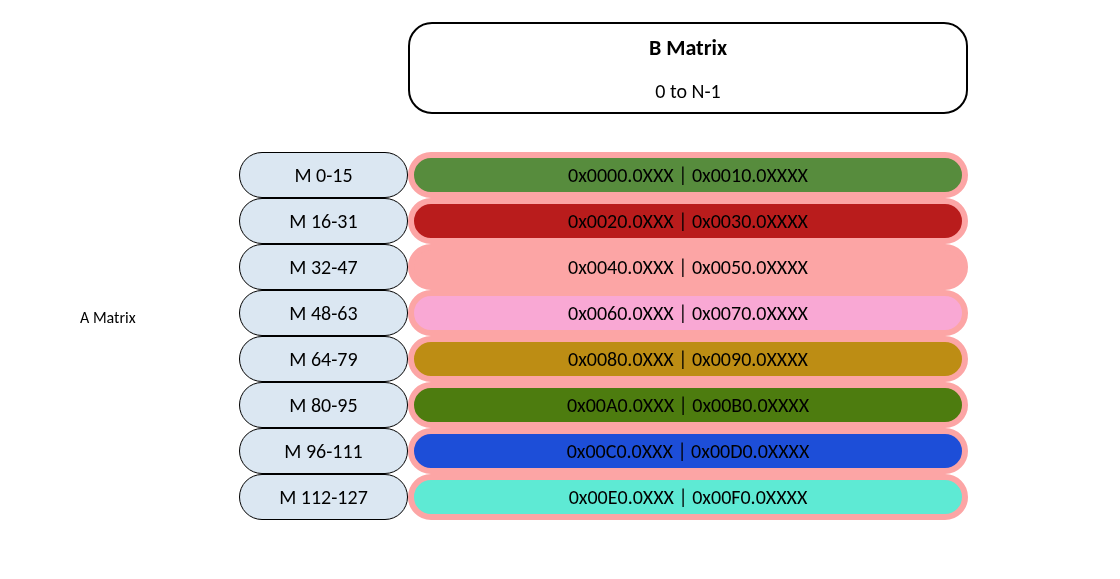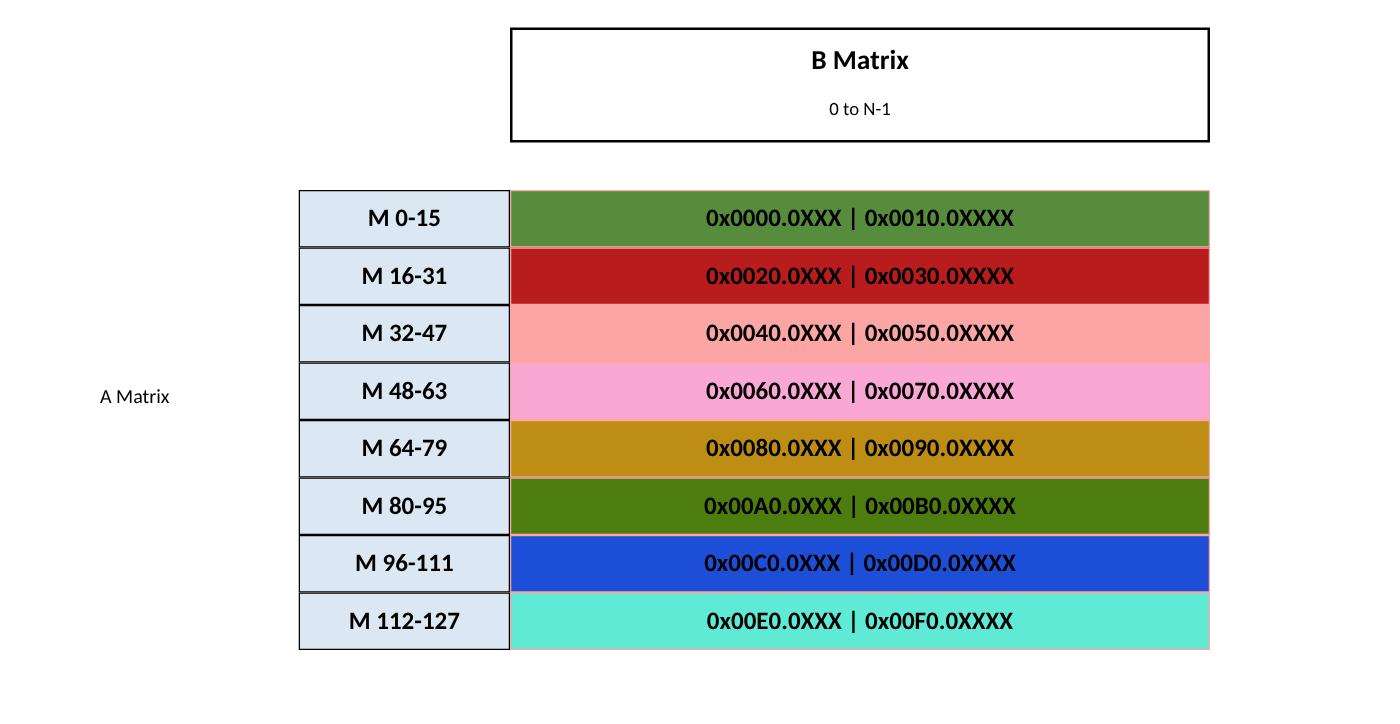--- a/index.html
+++ b/index.html
@@ -1,15 +1,15 @@
 <!DOCTYPE html>
 <html><head>
 <meta charset="utf-8">
 <style>
-  * { box-sizing: border-box; }
+  * { box-sizing: border-box; border-radius: 24px; }
   body {
     margin: 0;
     padding: 0;
     width: 1120px;
     height: 579px;
     font-family: Calibri, "Segoe UI", Arial, sans-serif;
     background: #ffffff;
     position: relative;
   }
   .b-matrix-box {
@@ -20,52 +20,51 @@
     height: 92px;
     border: 2px solid #000;
     text-align: center;
   }
   .b-matrix-title {
     font-size: 22px;
     font-weight: 700;
     margin-top: 10px;
   }
   .b-matrix-sub {
-    font-size: 15px;
+    font-size: 20px;
     margin-top: 18px;
   }
   .a-matrix-label {
     position: absolute;
     left: 80px;
     top: 308px;
     font-size: 16px;
   }
   .table {
     position: absolute;
     left: 239px;
     top: 152px;
     width: 729px;
     border-collapse: collapse;
-    font-weight: bold;
   }
   .row { display: flex; }
   .col-m {
     width: 169px;
     height: 46px;
     border: 1px solid #000;
     background: #dbe7f2;
     display: flex;
     align-items: center;
     justify-content: center;
     font-size: 20px;
   }
   .col-addr {
     width: 560px;
     height: 46px;
-    border: 1px solid #fca5a5;
+    border: 6px solid #fca5a5;
     display: flex;
     align-items: center;
     justify-content: center;
     font-size: 20px;
   }
 </style>
 </head>
 <body>
 
 <div class="b-matrix-box">

